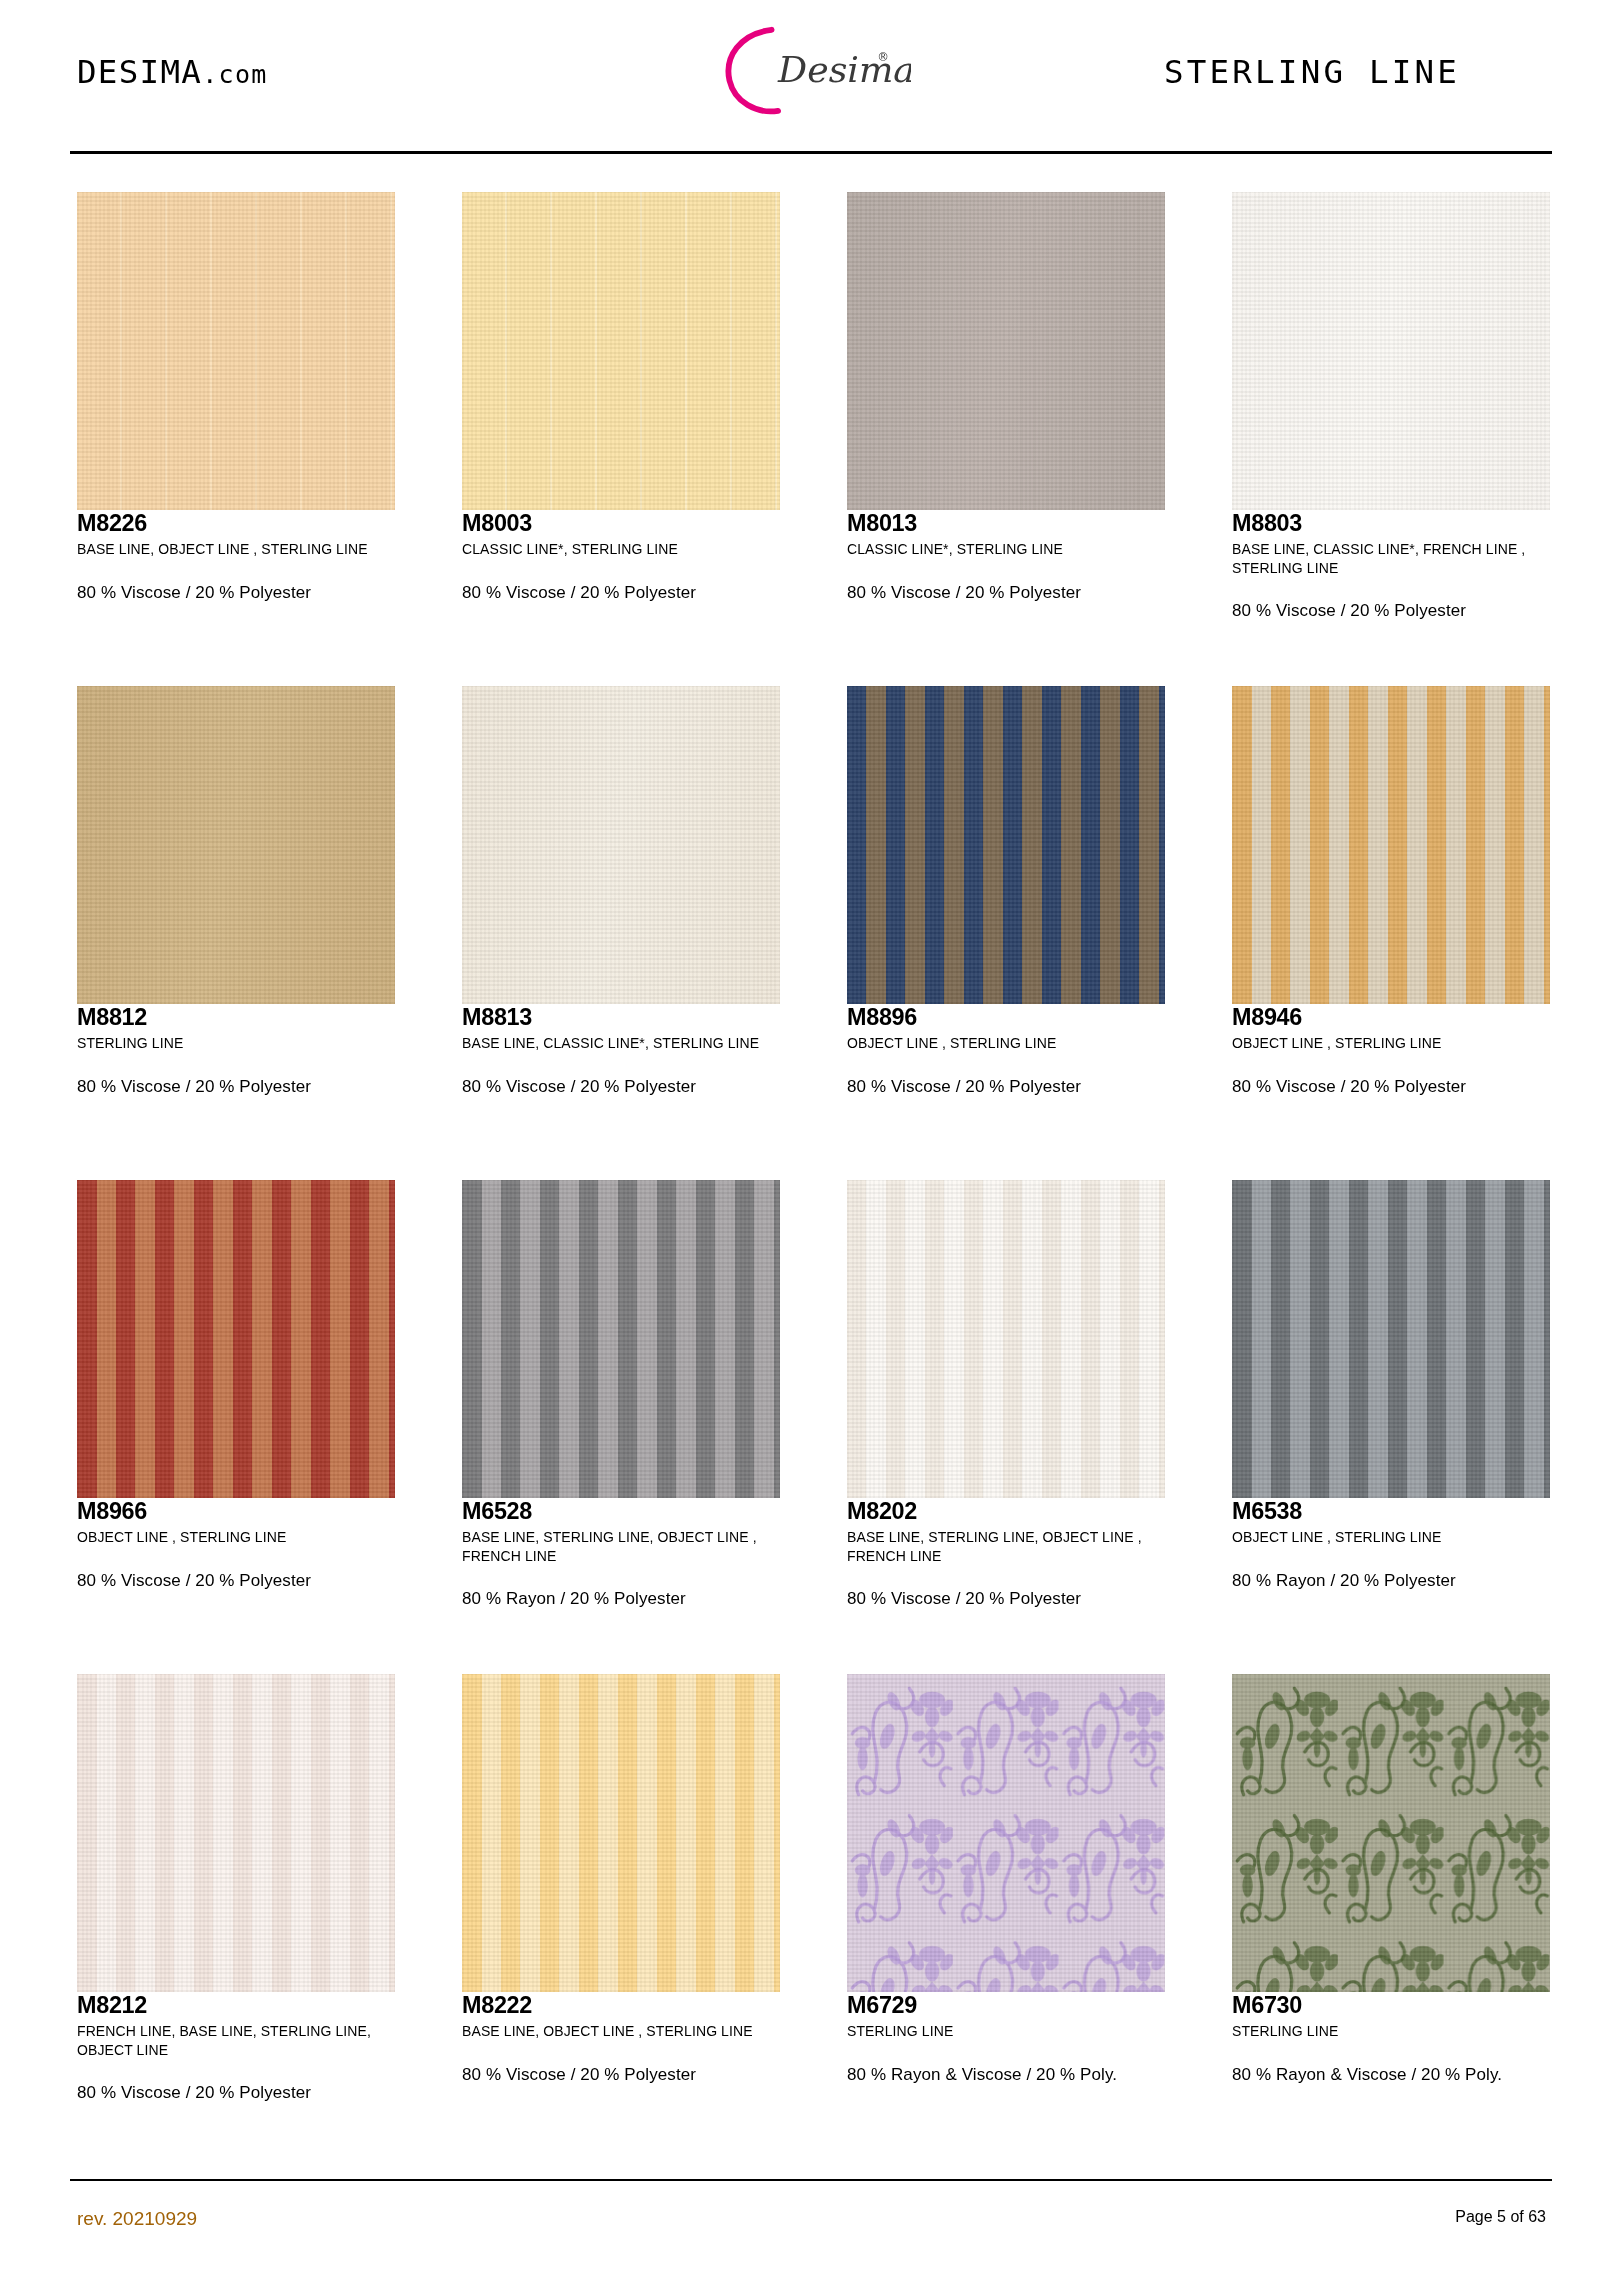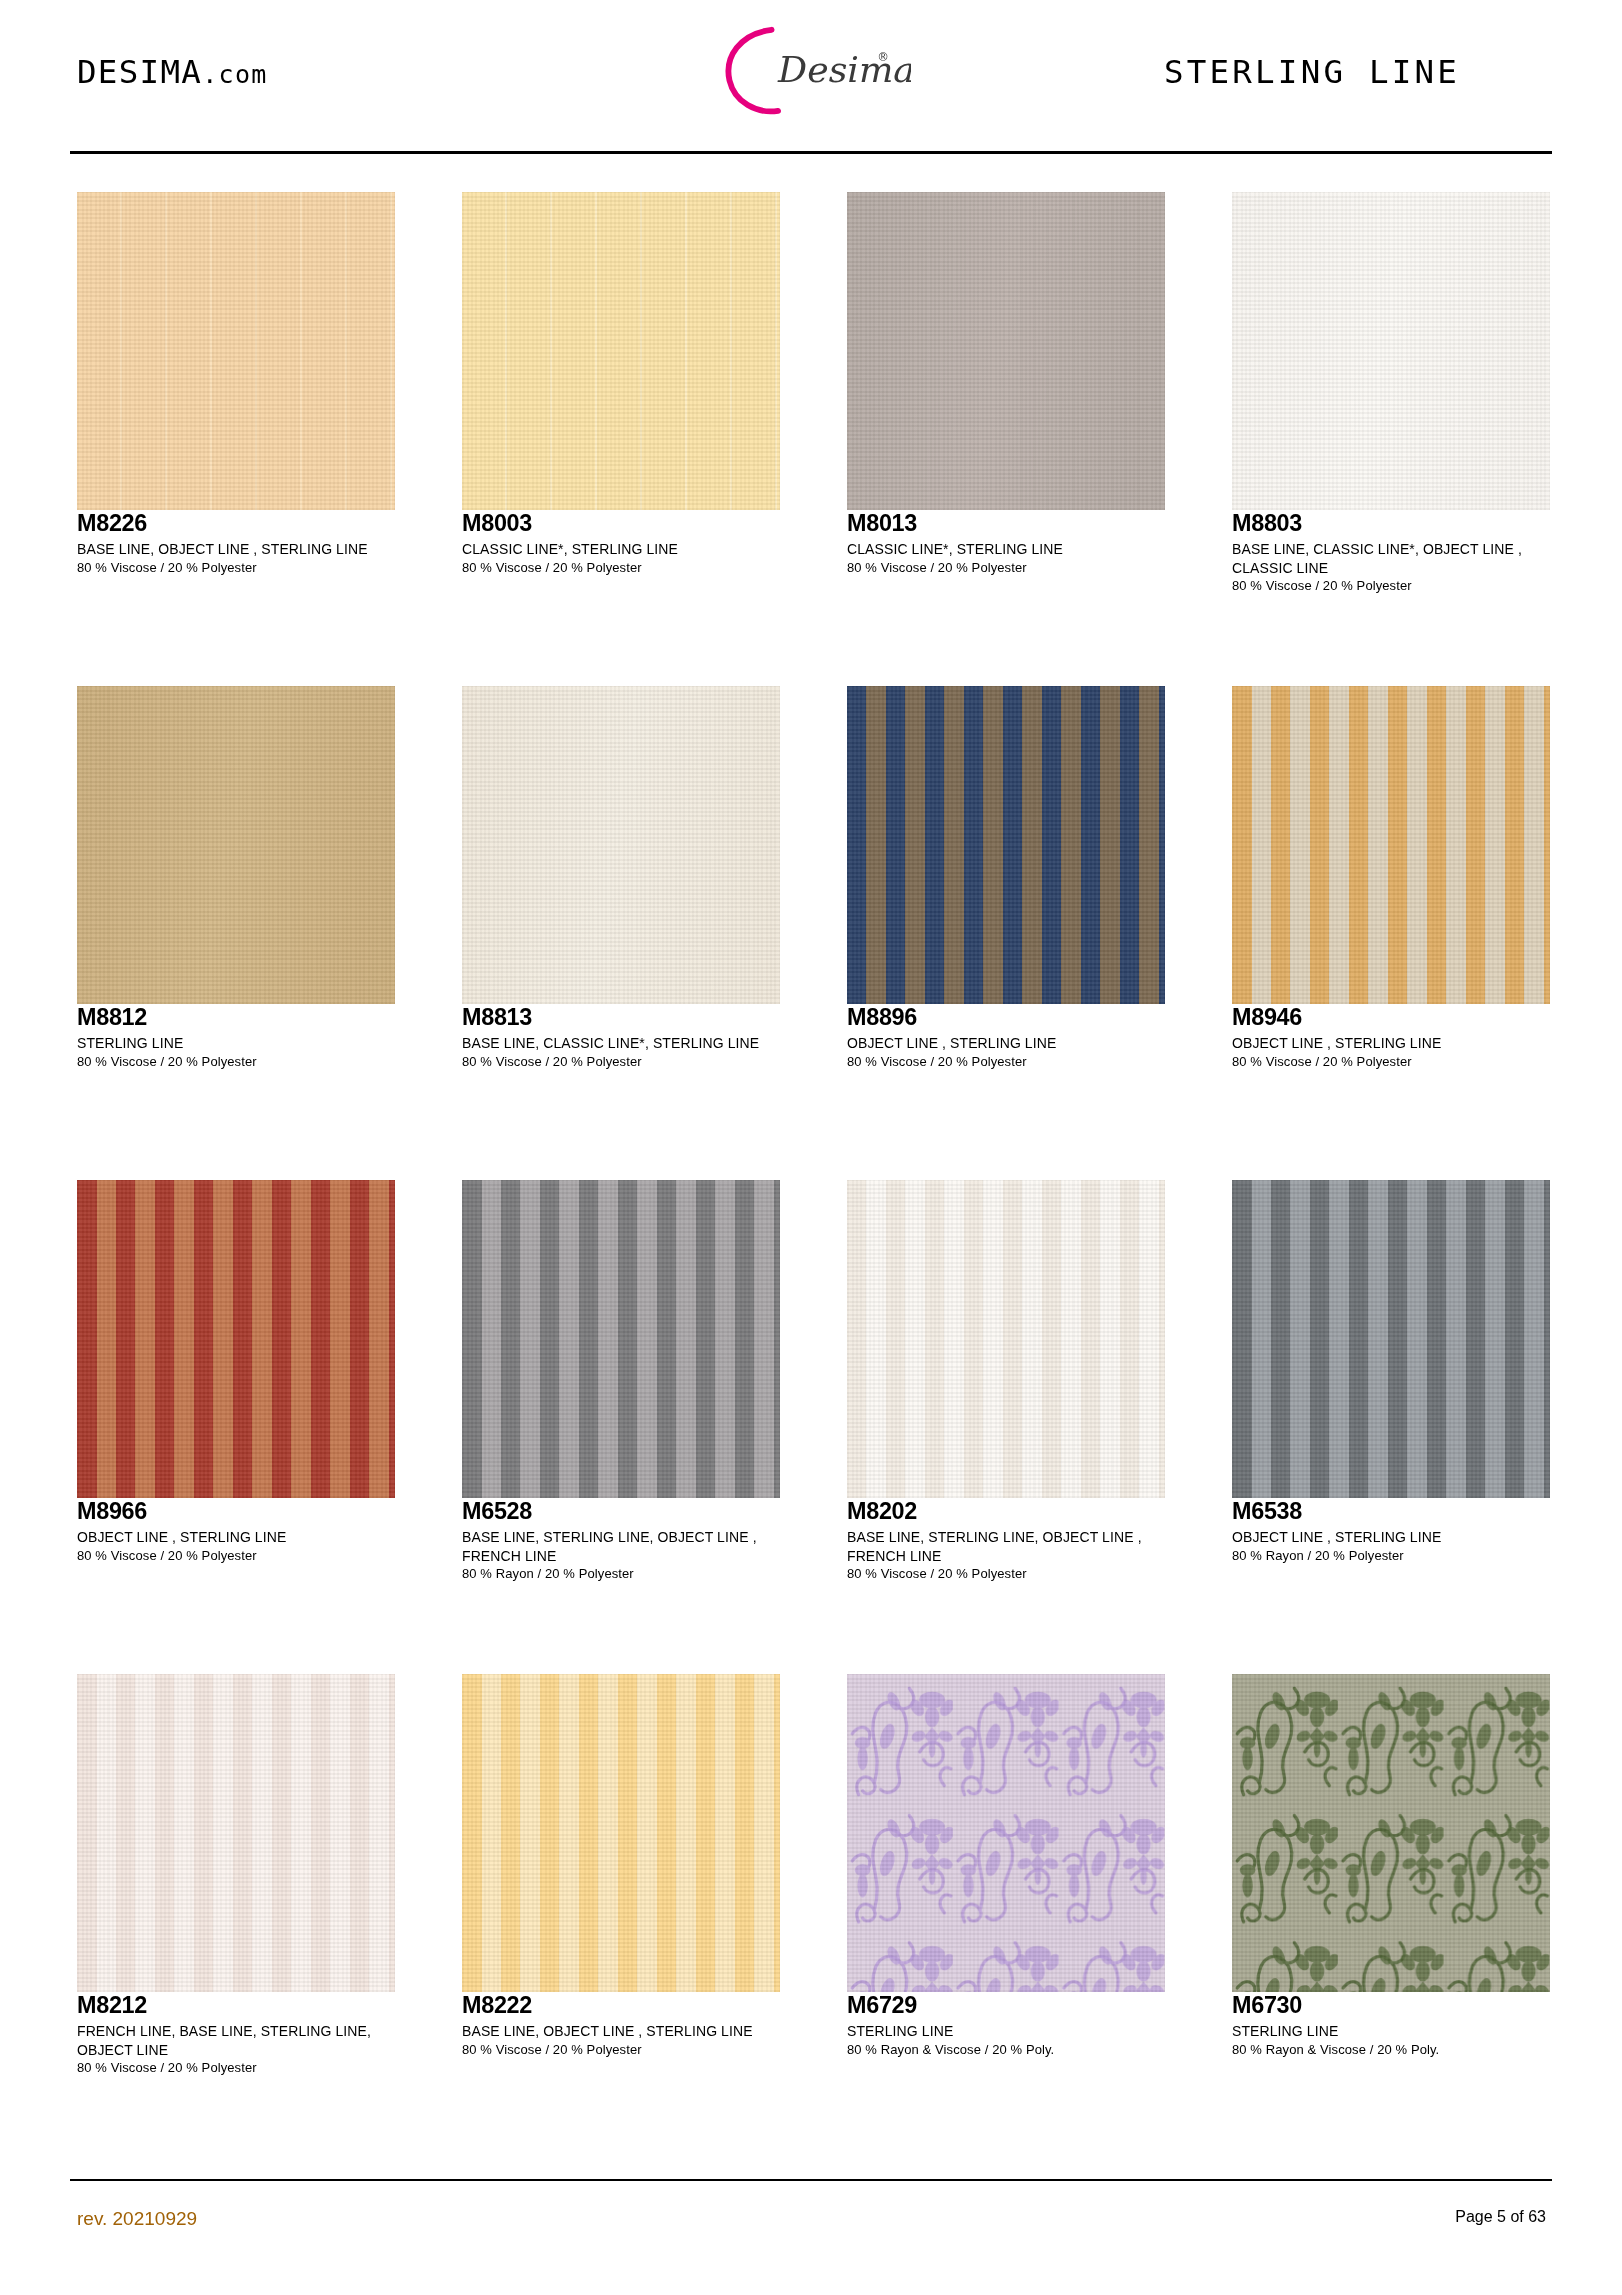--- a/index.html
+++ b/index.html
@@ -96,24 +96,25 @@
     letter-spacing: -0.3px;
   }
   .lines {
     font-size: 14px;
     color: #000;
     line-height: 1.33;
     margin-top: 4.5px;
     letter-spacing: 0.1px;
   }
   .comp {
-    font-size: 13px;
+    font-size: 17px;
     color: #000;
     line-height: 1.33;
     letter-spacing: 0.1px;
+    margin-top: 23px;
   }
 
   
   .footer-rule {
     position: absolute;
     left: 70px;
     top: 2179px;
     width: 1482px;
     height: 1.9px;
     background: #000;
@@ -187,21 +188,21 @@
        <div class="comp">80 % Viscose / 20 % Polyester</div>
      </div>
     </div>
     <div class="cell">
       <div class="swatch">
        <div class="fill" style="position:absolute;inset:0;background:linear-gradient(100deg, #f7f4ef 0%, #fbf9f5 48%, #f7f4ef 100%);"></div>
        <div class="weave"></div>
      </div>
      <div class="info">
        <div class="code">M8803</div>
-       <div class="lines">BASE LINE, CLASSIC LINE*, OBJECT LINE , CLASSIC LINE</div>
+       <div class="lines">BASE LINE, CLASSIC LINE*, FRENCH LINE , STERLING LINE</div>
        <div class="comp">80 % Viscose / 20 % Polyester</div>
      </div>
     </div>
     <div class="cell">
       <div class="swatch">
        <div class="fill" style="position:absolute;inset:0;background:linear-gradient(100deg, #cbae7c 0%, #d3b887 48%, #cbae7c 100%);"></div>
        <div class="weave"></div>
      </div>
      <div class="info">
        <div class="code">M8812</div>

